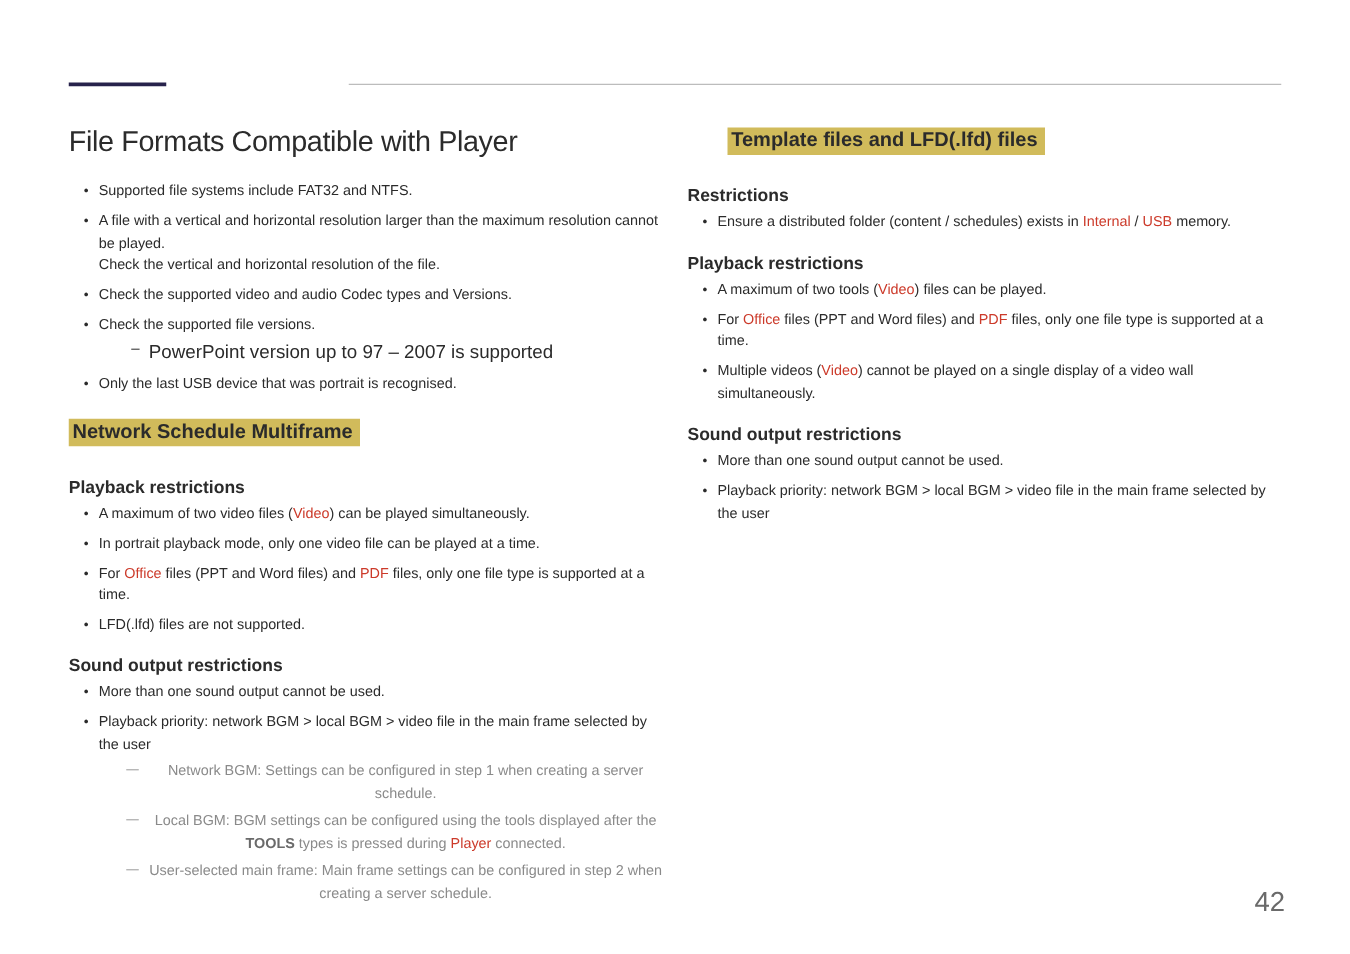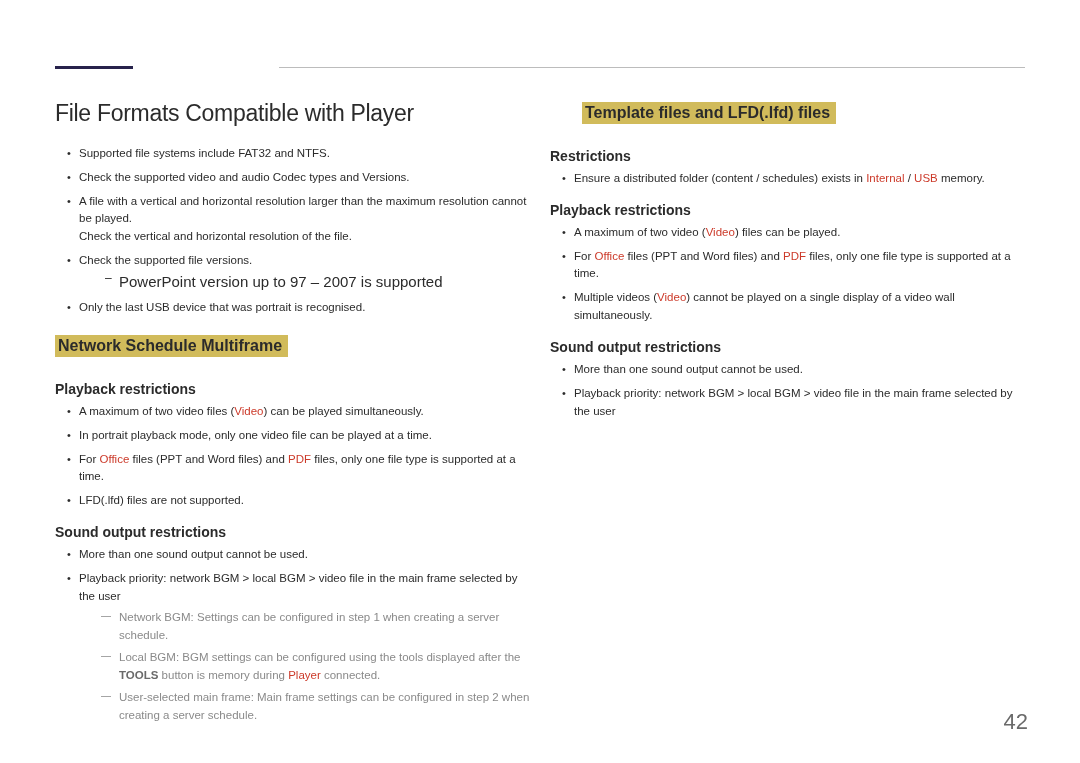--- a/index.html
+++ b/index.html
@@ -117,20 +117,21 @@
   ul.dashes-gray {
     list-style: none;
     padding-left: 40px;
   }
   ul.dashes-gray > li {
     position: relative;
     font-size: 11.5px;
     line-height: 1.55;
     color: #8a8a8a;
     margin-bottom: 4px;
+    text-align: center;
   }
   ul.dashes-gray > li::before {
     content: "―";
     position: absolute;
     left: -18px;
     top: -1px;
     color: #8a8a8a;
     font-size: 10px;
   }
   .red { color: #cc3a2a; }
@@ -151,25 +152,25 @@
   <div class="top-bar"></div>
   <div class="top-line"></div>
 </div>
 
 <div class="content">
   <div class="col">
     <h1>File Formats Compatible with Player</h1>
 
     <ul class="bullets">
       <li>Supported file systems include FAT32 and NTFS.</li>
-      <li>Check the supported video and audio Codec types and Versions.</li>
       <li>
         <span>A file with a vertical and horizontal resolution larger than the maximum resolution cannot be played.</span>
         <div class="extra">Check the vertical and horizontal resolution of the file.</div>
       </li>
+      <li>Check the supported video and audio Codec types and Versions.</li>
       <li>
         <span>Check the supported file versions.</span>
         <ul class="dashes">
           <li>PowerPoint version up to 97 – 2007 is supported</li>
         </ul>
       </li>
       <li>Only the last USB device that was portrait is recognised.</li>
     </ul>
 
     <div class="hl-heading">Network Schedule Multiframe</div>
@@ -187,21 +188,21 @@
     </ul>
 
     <div class="sub-heading">Sound output restrictions</div>
     <ul class="bullets">
       <li>More than one sound output cannot be used.</li>
       <li>
         <span>Playback priority: network BGM &gt; local BGM &gt; video file in the main frame selected by the user</span>
         <ul class="dashes-gray" style="margin-top:4px;">
           <li>Network BGM: Settings can be configured in step 1 when creating a server schedule.</li>
           <li>
-            <span>Local BGM: BGM settings can be configured using the tools displayed after the </span><span class="tools">TOOLS</span><span> button is memory during </span><span class="red">Player</span><span> connected.</span>
+            <span>Local BGM: BGM settings can be configured using the tools displayed after the </span><span class="tools">TOOLS</span><span> types is pressed during </span><span class="red">Player</span><span> connected.</span>
           </li>
           <li>User-selected main frame: Main frame settings can be configured in step 2 when creating a server schedule.</li>
         </ul>
       </li>
     </ul>
 
   </div>
 
   <div class="col">
     <div class="hl-heading" style="margin-top:2px;margin-left:32px;">Template files and LFD(.lfd) files</div>
@@ -209,21 +210,21 @@
     <div class="sub-heading">Restrictions</div>
     <ul class="bullets">
       <li>
         <span>Ensure a distributed folder (content / schedules) exists in </span><span class="red">Internal</span><span> / </span><span class="red">USB</span><span> memory.</span>
       </li>
     </ul>
 
     <div class="sub-heading">Playback restrictions</div>
     <ul class="bullets">
       <li>
-        <span>A maximum of two video (</span><span class="red">Video</span><span>) files can be played.</span>
+        <span>A maximum of two tools (</span><span class="red">Video</span><span>) files can be played.</span>
       </li>
       <li>
         <span>For </span><span class="red">Office</span><span> files (PPT and Word files) and </span><span class="red">PDF</span><span> files, only one file type is supported at a time.</span>
       </li>
       <li>
         <span>Multiple videos (</span><span class="red">Video</span><span>) cannot be played on a single display of a video wall simultaneously.</span>
       </li>
     </ul>
 
     <div class="sub-heading">Sound output restrictions</div>

